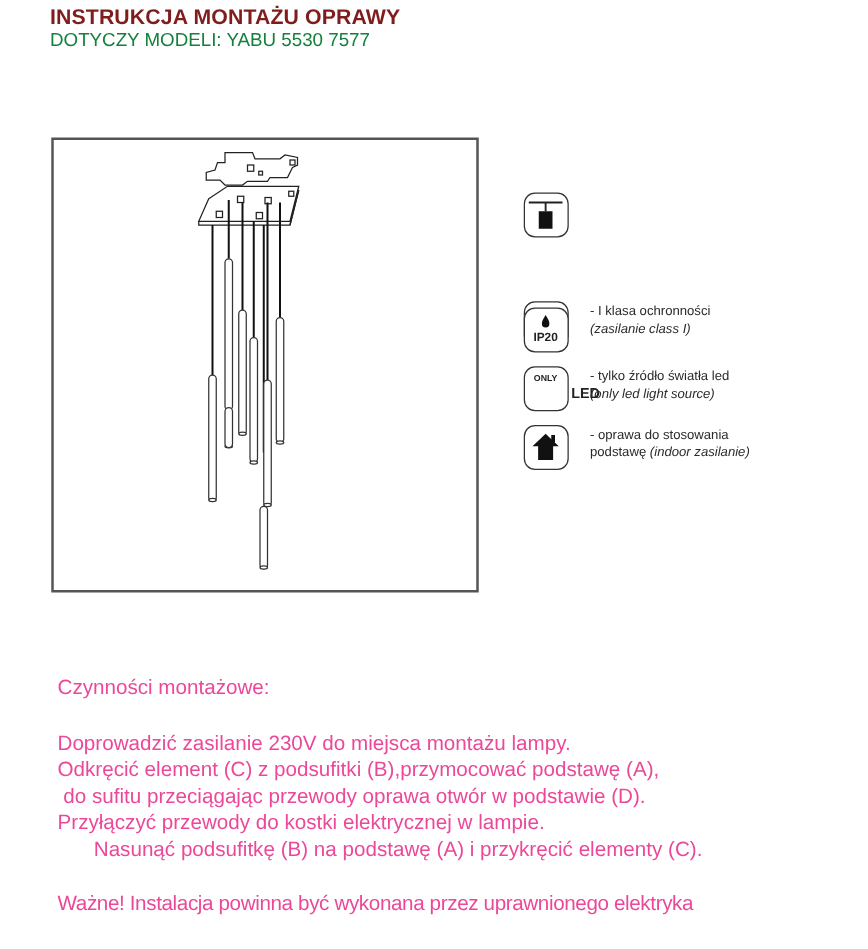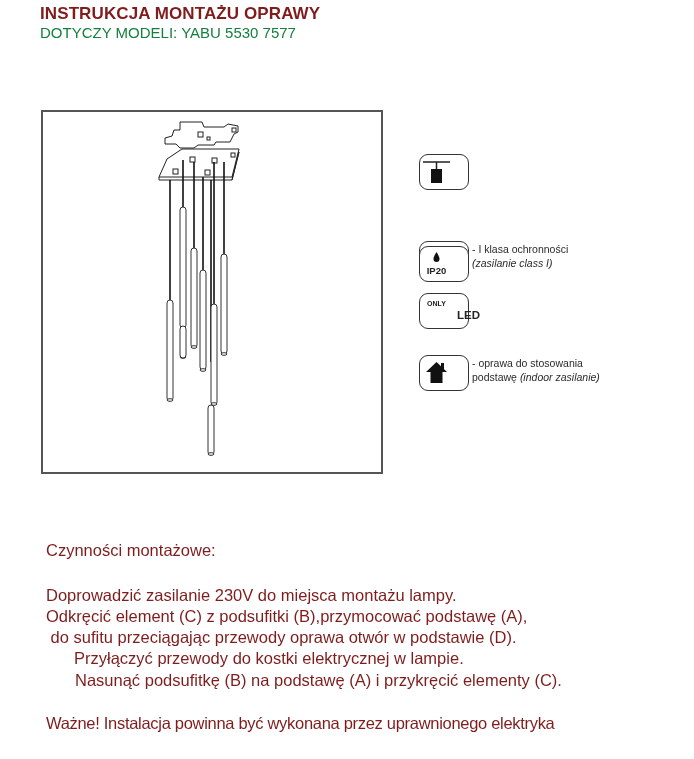--- a/index.html
+++ b/index.html
@@ -7,29 +7,29 @@
     body { position: relative; font-family: "Liberation Sans", sans-serif; color: #1a1a1a; }
 
     .title { position: absolute; left: 40px; top: 4px; font-size: 17px; font-weight: bold; color: #7f1d1d; letter-spacing: 0.1px; }
     .subtitle { position: absolute; left: 40px; top: 24px; font-size: 15px; color: #15803d; }
 
     .frame { position: absolute; left: 41px; top: 110px; width: 342px; height: 364px; border: 2px solid #555; }
     .drawing { position: absolute; left: 0; top: 0; }
 
     .legend { position: absolute; left: 419px; top: 154px; width: 270px; }
     .legend-item { position: absolute; left: 0; width: 270px; height: 40px; }
-    .icon-box { position: absolute; left: 0; top: 0; width: 50px; height: 36px; border: 1.5px solid #333; border-radius: 9px; background: #fff; }
+    .icon-box { position: absolute; left: 0; top: 0; width: 36px; height: 36px; border: 1.5px solid #333; border-radius: 9px; background: #fff; }
     .icon-box svg { position: absolute; left: 0; top: 0; }
     .legend-text { position: absolute; left: 53px; top: 2px; font-size: 10.5px; line-height: 13.5px; color: #2a2a2a; white-space: nowrap; }
     .legend-text .en { font-style: italic; }
     .ip-text { position: absolute; left: 0; width: 33px; text-align: center; top: 18px; font-size: 9.5px; font-weight: bold; color: #222; }
     .only-text { position: absolute; left: 0; width: 33px; text-align: center; top: 6px; font-size: 7px; font-weight: bold; color: #222; }
     .led-text { position: absolute; left: 0; width: 33px; text-align: center; top: 15px; font-size: 11.5px; font-weight: bold; color: #222; margin-left: 32px; }
 
-    .body-text { position: absolute; left: 46px; font-size: 16.5px; color: #7f1d1d; white-space: nowrap; }
+    .body-text { position: absolute; left: 46px; font-size: 16.5px; color: #ec4899; white-space: nowrap; }
   </style>
 </head>
 <body>
 
 <div class="title">INSTRUKCJA MONTAŻU OPRAWY</div>
 <div class="subtitle">DOTYCZY MODELI: YABU 5530 7577</div>
 
 <div class="frame">
   <svg class="drawing" width="340" height="362" viewBox="41 110 340 362">
 
@@ -121,35 +121,39 @@
       </svg>
       <div class="ip-text">IP20</div>
     </div>
   </div>
 
   <div class="legend-item" style="top:139px;">
     <div class="icon-box">
       <div class="only-text">ONLY</div>
       <div class="led-text">LED</div>
     </div>
+    <div class="legend-text">
+      <div>- tylko źródło światła led</div>
+      <div class="en">(only led light source)</div>
+    </div>
   </div>
 
-  <div class="legend-item" style="top:201px;">
+  <div class="legend-item" style="top:186px;">
     <div class="icon-box">
       <svg width="33" height="33" viewBox="0 0 33 33">
         <path d="M16.5 6 L27 16 L22.5 16 L22.5 27 L10.5 27 L10.5 16 L6 16 Z" fill="#111"></path>
         <rect x="21" y="7" width="3" height="6" fill="#111"></rect>
       </svg>
     </div>
     <div class="legend-text">
       <div>- oprawa do stosowania</div>
       <div><span>podstawę</span> <span class="en">(indoor zasilanie)</span></div>
     </div>
   </div>
 </div>
 
 <div class="body-text" style="top:541px;">Czynności montażowe:</div>
 <div class="body-text" style="top:586px;">Doprowadzić zasilanie 230V do miejsca montażu lampy.</div>
 <div class="body-text" style="top:607px;">Odkręcić element (C) z podsufitki (B),przymocować podstawę (A),</div>
 <div class="body-text" style="top:628px; white-space: pre;"> do sufitu przeciągając przewody oprawa otwór w podstawie (D).</div>
-<div class="body-text" style="top:649px;margin-left:28px;">Przyłączyć przewody do kostki elektrycznej w lampie.</div>
+<div class="body-text" style="top:649px;">Przyłączyć przewody do kostki elektrycznej w lampie.</div>
 <div class="body-text" style="top:671px;margin-left:29px;">Nasunąć podsufitkę (B) na podstawę (A) i przykręcić elementy (C).</div>
 <div class="body-text" style="top:714px; letter-spacing:-0.3px;">Ważne! Instalacja powinna być wykonana przez uprawnionego elektryka</div>
 
 </body></html>

